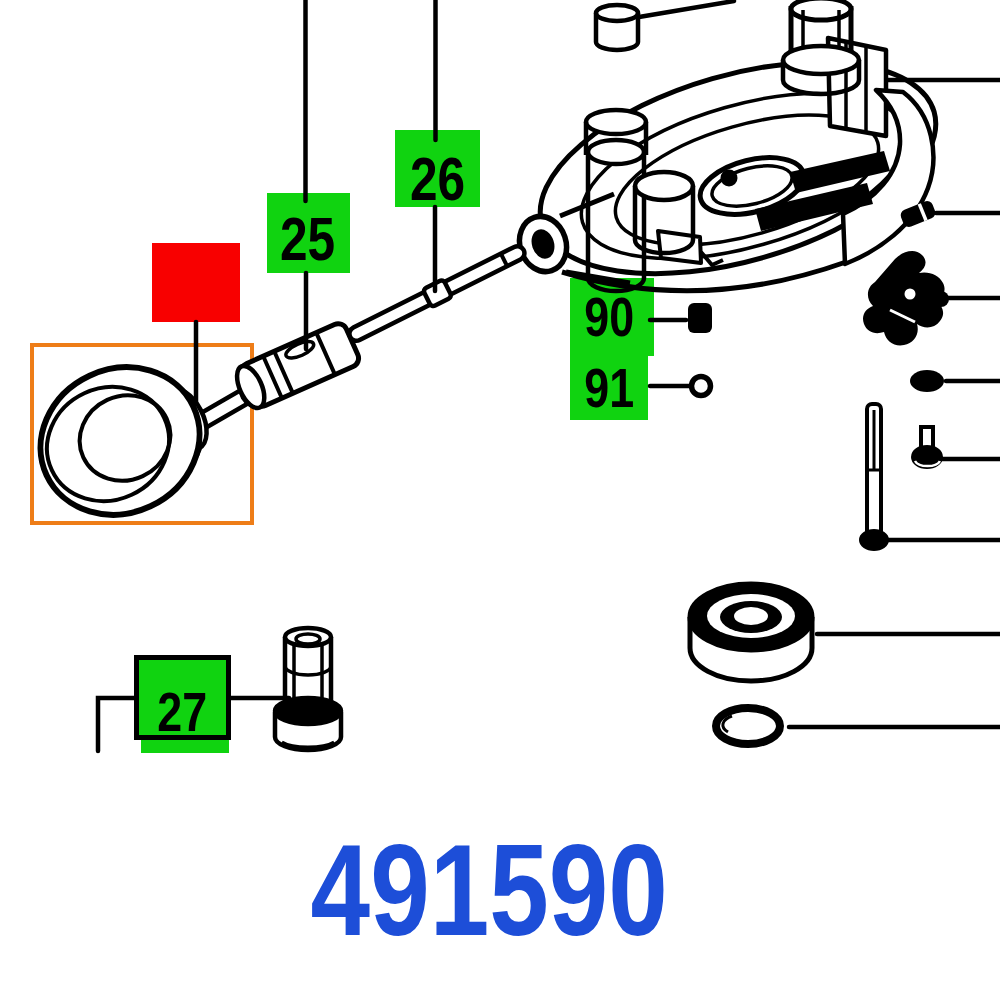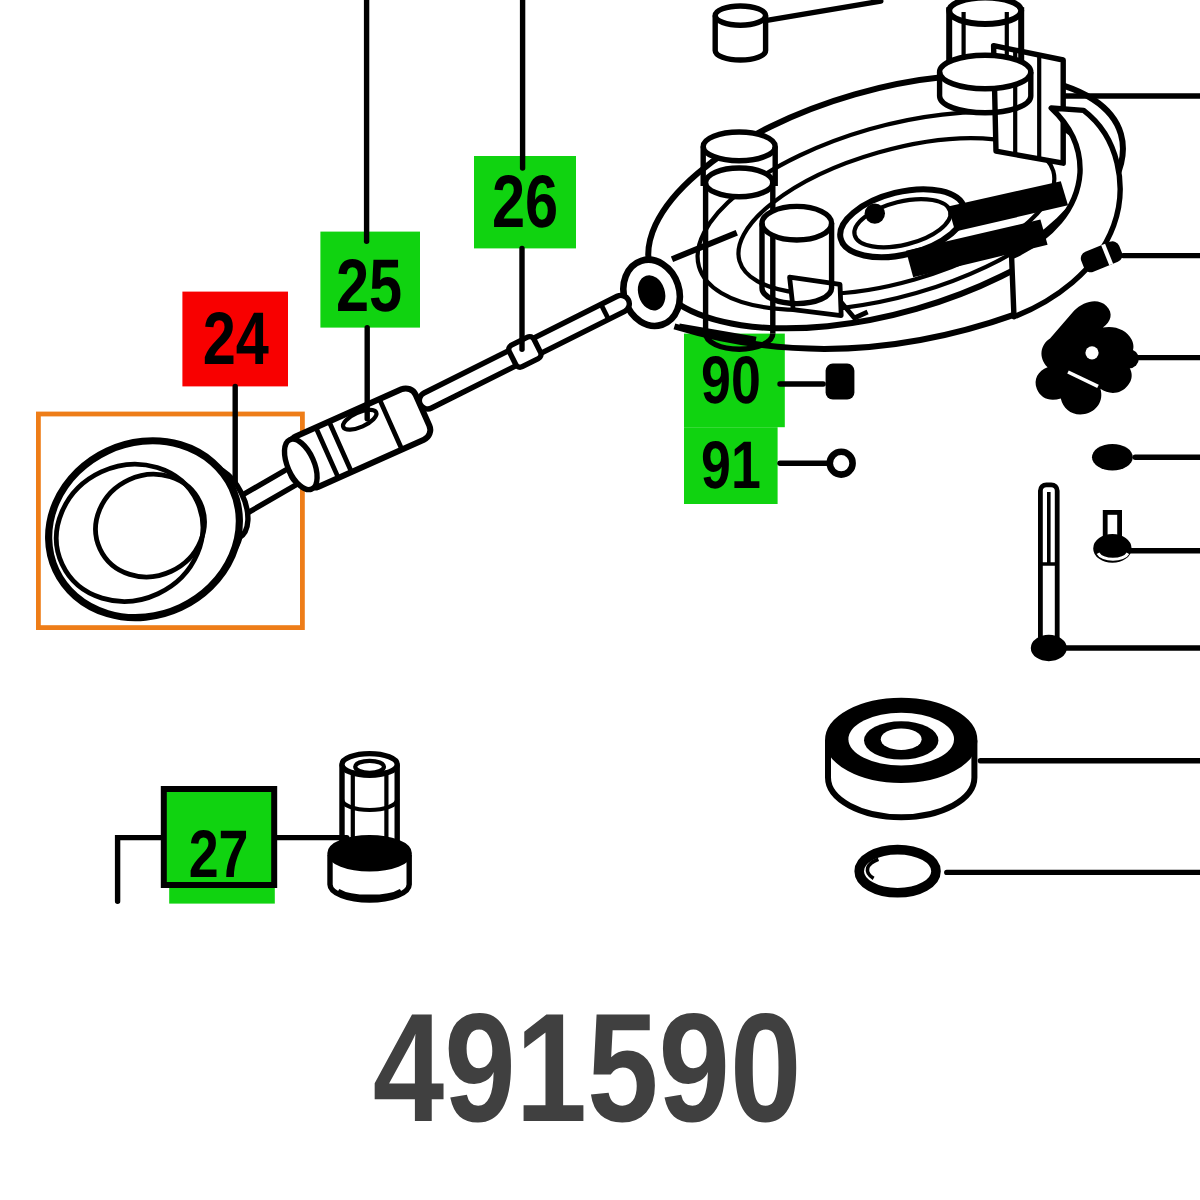--- a/index.html
+++ b/index.html
@@ -4,26 +4,26 @@
 <style>
   html,body{margin:0;padding:0;background:#fff;}
   #stage{position:relative;width:1000px;height:1000px;background:#fff;overflow:hidden;
          font-family:"Liberation Sans","DejaVu Sans",sans-serif;}
   #art{position:absolute;left:0;top:0;}
   .lbl{position:absolute;display:flex;align-items:center;justify-content:center;
        font-weight:bold;color:#000;line-height:1;}
   .lbl span{display:inline-block;transform:scaleX(0.8);}
   .lbl-24{left:152px;top:243px;width:88px;height:79px;font-size:62px;}
   .lbl-25{left:266px;top:193px;width:83px;height:92px;font-size:62px;align-items:center;}
-  .lbl-26{left:395px;top:130px;width:85px;height:77px;font-size:62px;}
+  .lbl-26{left:395px;top:140px;width:85px;height:77px;font-size:62px;}
   .lbl-90{left:570px;top:278px;width:79px;height:78px;font-size:56px;}
   .lbl-91{left:570px;top:356px;width:78px;height:64px;font-size:56px;}
   .lbl-27{left:134px;top:655px;width:97px;height:85px;font-size:56px;align-items:flex-end;}
   #pn{position:absolute;left:250px;top:826px;width:478px;text-align:center;
-      font-weight:bold;font-size:129px;line-height:1;color:#404040;}
+      font-weight:bold;font-size:129px;line-height:1;color:#1d4ed8;}
   #pn span{display:inline-block;transform:scaleX(0.83);}
 </style>
 </head>
 <body>
 
 <div id="stage">
 
 <svg id="art" width="1000" height="1000" viewBox="0 0 1000 1000">
 
   <rect x="32" y="345" width="220" height="178" fill="none" stroke-width="4" stroke="#ee7d18"></rect>
@@ -179,23 +179,20 @@
     <path d="M886,540 H1001"></path>
     <path d="M817,634 H1001"></path>
     <path d="M789,727 H1001"></path>
     <path d="M639,17 L734,1"></path>
   </g>
 
   <rect x="688" y="303" width="24" height="30" rx="6" fill="#000"></rect>
   <circle cx="701" cy="386" r="9.5" fill="#fff" stroke="#000" stroke-width="5.5"></circle>
 </svg>
 
-  <div class="lbl lbl-24">
-      <span>24</span>
-    </div>
   <div class="lbl lbl-25">
       <span>25</span>
     </div>
   <div class="lbl lbl-26">
       <span>26</span>
     </div>
   <div class="lbl lbl-90">
       <span>90</span>
     </div>
   <div class="lbl lbl-91">

